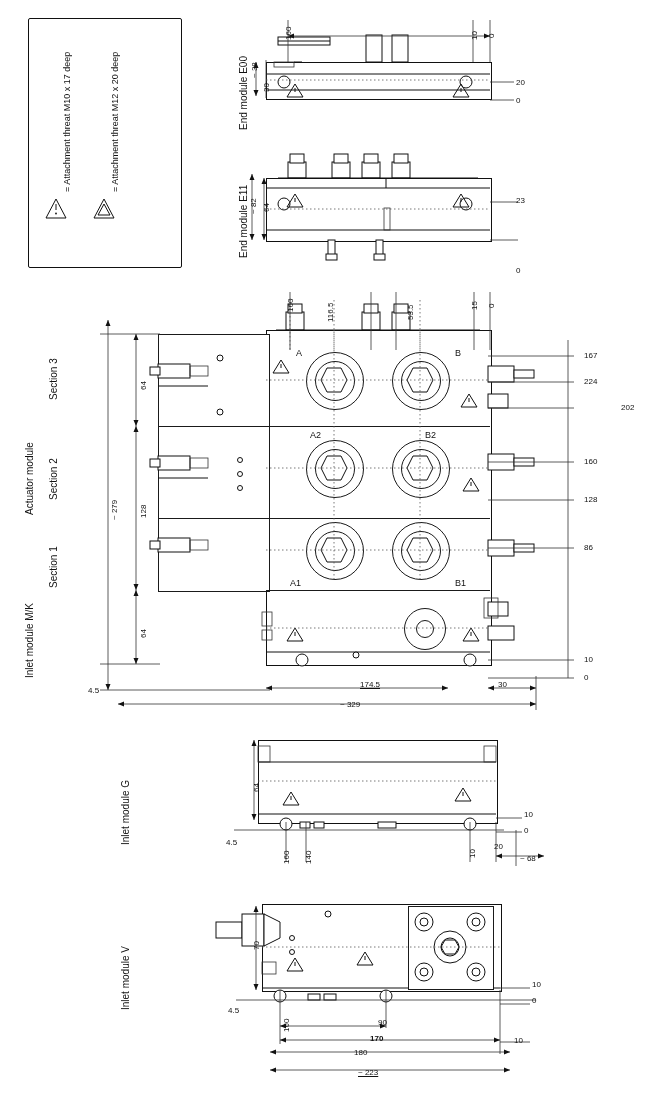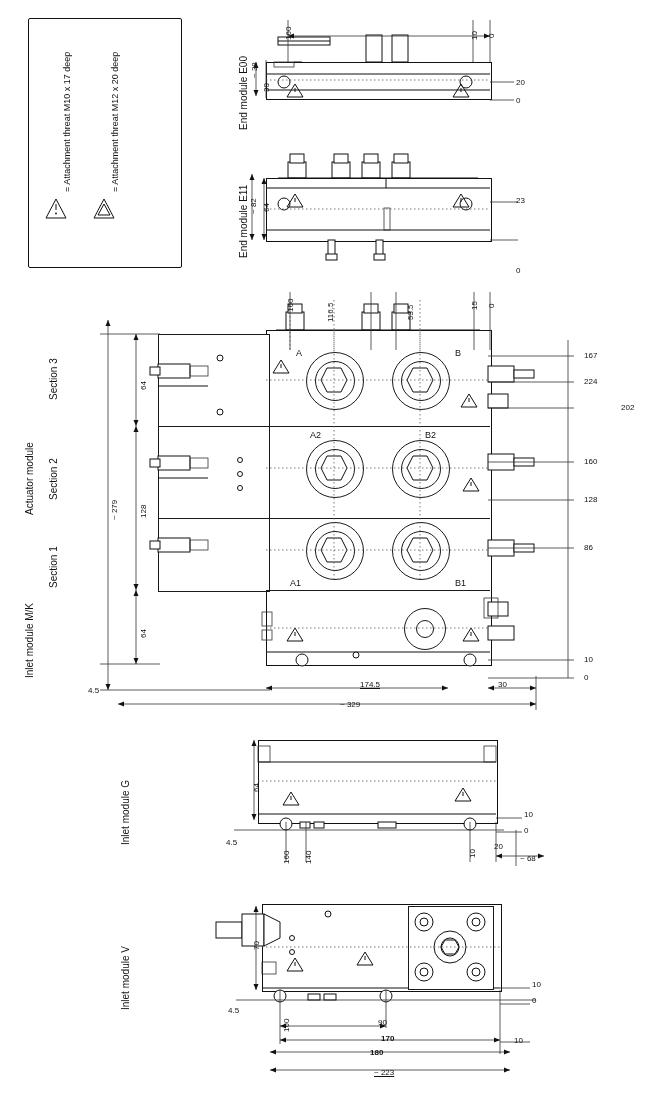--- a/index.html
+++ b/index.html
@@ -482,23 +482,23 @@
     <polygon class="arrow" points="238,52 232,49.5 232,54.5"></polygon>
     <line class="sthin" x1="8" y1="64" x2="248" y2="64"></line>
     <polygon class="arrow" points="8,64 14,61.5 14,66.5"></polygon>
     <polygon class="arrow" points="248,64 242,61.5 242,66.5"></polygon>
     <line class="sthin" x1="8" y1="82" x2="248" y2="82"></line>
     <polygon class="arrow" points="8,82 14,79.5 14,84.5"></polygon>
     <polygon class="arrow" points="248,82 242,79.5 242,84.5"></polygon>
   </svg>
   <div class="txt rot" style="left:282px;top:1032px;">160</div>
   <div class="txt" style="left:378px;top:1018px;">90</div>
-  <div class="txt" style="left:381px;top:1034px;font-weight:bold;">170</div>
-  <div class="txt" style="left:370px;top:1048px;font-weight:bold;">180</div>
-  <div class="txt" style="left:374px;top:1068px;text-decoration:underline;">~ 223</div>
+  <div class="txt" style="left:370px;top:1034px;font-weight:bold;">170</div>
+  <div class="txt" style="left:354px;top:1048px;">180</div>
+  <div class="txt" style="left:358px;top:1068px;text-decoration:underline;">~ 223</div>
 
   <svg style="left:0;top:0;width:665px;height:1094px;">
     <line class="sdot" x1="290" y1="300" x2="290" y2="352"></line>
     <line class="sdot" x1="334" y1="300" x2="334" y2="352"></line>
     <line class="sdot" x1="420" y1="300" x2="420" y2="352"></line>
     <line class="sdot" x1="334" y1="330" x2="334" y2="580"></line>
     <line class="sdot" x1="420" y1="330" x2="420" y2="580"></line>
     <line class="sdot" x1="266" y1="380" x2="490" y2="380"></line>
     <line class="sdot" x1="266" y1="468" x2="490" y2="468"></line>
     <line class="sdot" x1="266" y1="550" x2="490" y2="550"></line>

